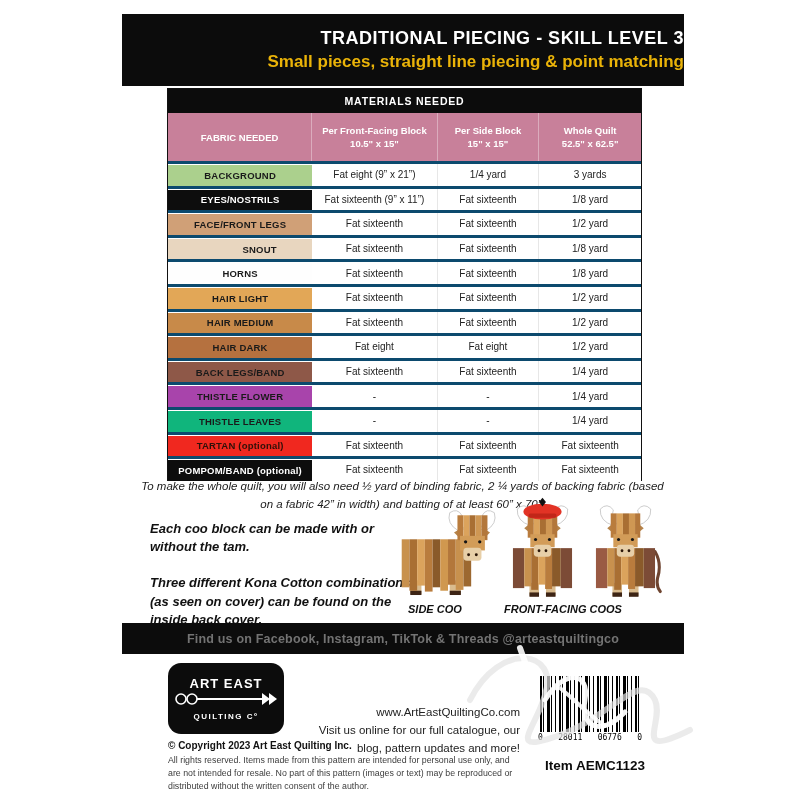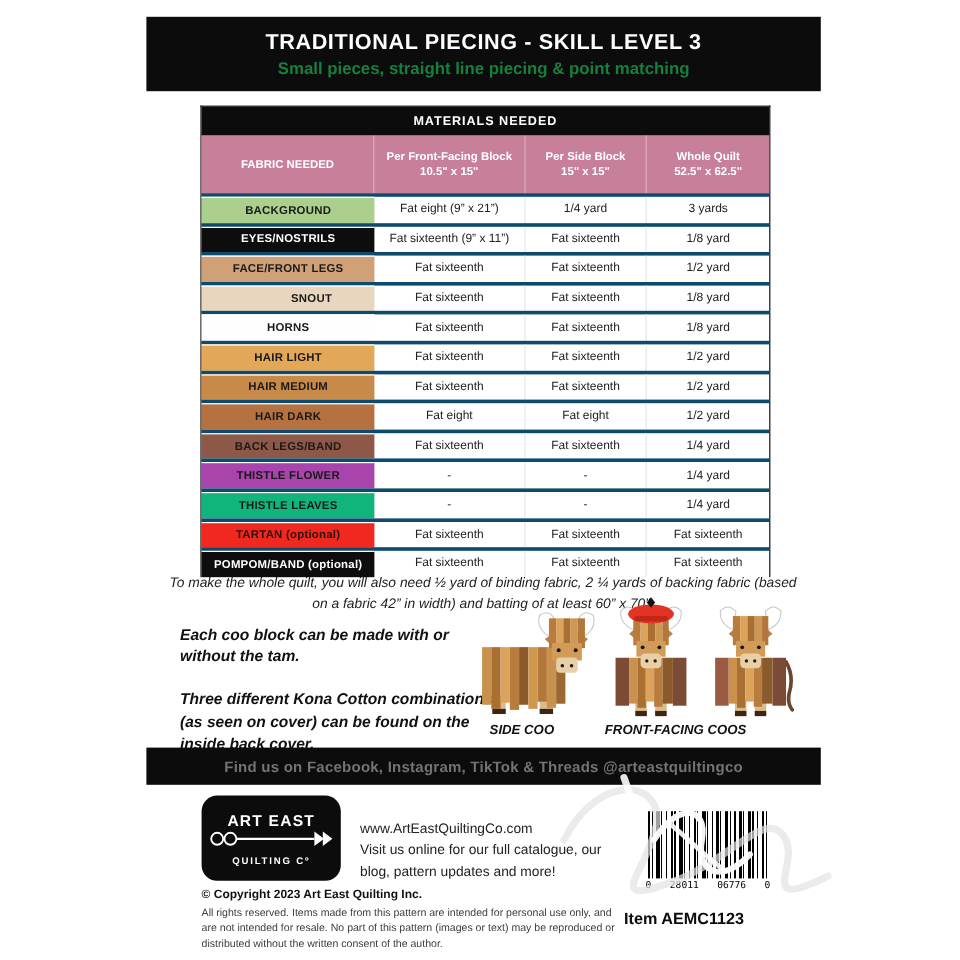--- a/index.html
+++ b/index.html
@@ -1,24 +1,24 @@
 <!DOCTYPE html>
 <html><head>
 <meta charset="utf-8">
 <style>
   * { margin:0; padding:0; box-sizing:border-box; }
   html,body { background:#ffffff; }
   body { font-family:"Liberation Sans", sans-serif; }
   .page { position:relative; width:800px; height:800px; background:#ffffff; overflow:hidden; margin:0 auto; }
 
   
-  .header-box { position:absolute; left:122px; top:14px; width:562px; height:62px; background:#0c0c0c;
-    color:#fff; display:flex; flex-direction:column; justify-content:center; align-items:center; gap:3px; }
+  .header-box { position:absolute; left:122px; top:14px; width:562px; height:72px; background:#0c0c0c;
+    color:#fff; display:flex; flex-direction:column; justify-content:center; align-items:flex-end; gap:3px; }
   .header-title { font-size:18px; font-weight:bold; letter-spacing:.5px; }
-  .header-sub { font-size:14px; font-weight:bold; color:#15803d; }
+  .header-sub { font-size:17px; font-weight:bold; color:#eab308; }
 
   
   .mtable { position:absolute; left:167px; top:88px; width:475px; border:1px solid #111; border-bottom:none; background:#fff; }
   .tbar { background:#0c0c0c; color:#fff; font-size:10.5px; font-weight:bold; letter-spacing:.8px;
     height:24px; display:flex; align-items:center; justify-content:center; }
   .thead { display:flex; height:48px; }
   .th { color:#fff; font-size:9.5px; font-weight:bold; display:flex; flex-direction:column;
     align-items:center; justify-content:center; gap:2px; border-right:1px solid rgba(255,255,255,.35); }
   .th:last-child { border-right:none; }
   .c1 { width:30.5%; } .c2 { width:26.5%; } .c3 { width:21.5%; } .c4 { width:21.5%; }
@@ -49,27 +49,27 @@
     color:#737373; font-size:12.5px; font-weight:bold; display:flex; align-items:center; justify-content:center; letter-spacing:.2px; }
 
   
   .logo-box { position:absolute; left:168px; top:663px; width:116px; height:71px; background:#0c0c0c;
     color:#fff; display:flex; flex-direction:column; align-items:center; justify-content:center;border-radius:13px; }
   .logo-line1 { font-size:13px; font-weight:bold; letter-spacing:1px; }
   .logo-div { margin:1px 0 2px; }
   .logo-line2 { font-size:8px; font-weight:bold; letter-spacing:1.5px; }
   .copyright { position:absolute; left:168px; top:740px; font-size:10px; font-weight:bold; color:#111; }
   .legal { position:absolute; left:168px; top:754px; width:350px; font-size:8.8px; color:#3c3c3c; line-height:1.45; }
-  .webtext { position:absolute; left:300px; top:683px; width:220px; text-align:left; font-size:11.5px; color:#222; line-height:1.55; }
+  .webtext { position:absolute; left:300px; top:704px; width:220px; text-align:right; font-size:11.5px; color:#222; line-height:1.55; }
   .barcode-wrap { position:absolute; left:536px; top:676px; width:108px; text-align:center; }
   .bars { width:100px; height:56px; margin:0 auto;
     background:repeating-linear-gradient(90deg,#000 0 2px,#fff 2px 3px,#000 3px 4px,#fff 4px 7px,#000 7px 10px,#fff 10px 11px,#000 11px 12px,#fff 12px 15px,#000 15px 16px,#fff 16px 19px); }
   .bar-digits { display:flex; justify-content:space-between; width:104px; margin:1px auto 0;
     font-family:"DejaVu Sans Mono", monospace; font-size:8px; color:#000; }
-  .item-no { position:absolute; left:520px; top:758px; width:150px; font-size:13.5px; font-weight:bold; color:#0c0c0c; }
+  .item-no { position:absolute; left:520px; top:758px; width:150px; text-align:center; font-size:13.5px; font-weight:bold; color:#0c0c0c; }
   .watermark { position:absolute; left:0; top:0; pointer-events:none; }
 </style>
 </head>
 <body>
 
 <div class="page">
 
   <div class="header-box">
     <div class="header-title">TRADITIONAL PIECING - SKILL LEVEL 3</div>
     <div class="header-sub">Small pieces, straight line piecing &amp; point matching</div>

